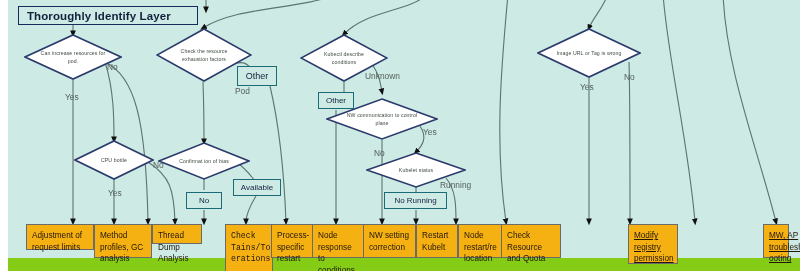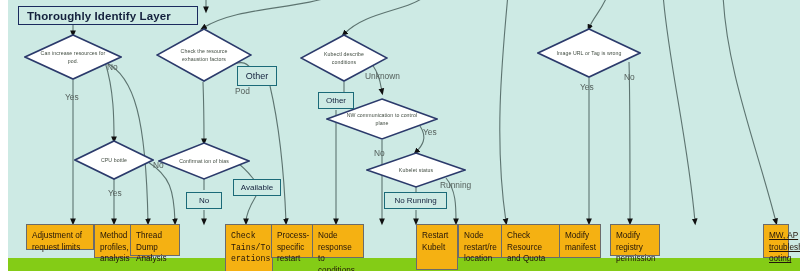--- a/index.html
+++ b/index.html
@@ -173,23 +173,23 @@
   <div class="edge-label" style="left:145px;top:160px;">No</div>
   <div class="edge-label" style="left:100px;top:188px;">Yes</div>
   <div class="edge-label" style="left:415px;top:127px;">Yes</div>
   <div class="edge-label" style="left:366px;top:148px;">No</div>
   <div class="edge-label" style="left:572px;top:82px;">Yes</div>
   <div class="edge-label" style="left:616px;top:72px;">No</div>
   <div class="edge-label" style="left:432px;top:180px;">Running</div>
 
   <div class="node orange" style="left:18px;top:224px;width:68px;height:26px;">Adjustment of request limits</div>
   <div class="node orange" style="left:86px;top:224px;width:58px;height:34px;">Method profiles, GC analysis</div>
-  <div class="node orange" style="left:122px;top:224px;width:50px;height:32px;">Thread Dump Analysis</div>
+  <div class="node orange" style="left:144px;top:224px;width:50px;height:20px;">Thread Dump Analysis</div>
   <div class="node orange" style="left:217px;top:224px;width:48px;height:50px;font-family:Liberation Mono, monospace;">Check Tains/Tol erations</div>
   <div class="node orange" style="left:263px;top:224px;width:44px;height:34px;">Process-specific restart</div>
   <div class="node orange" style="left:304px;top:224px;width:52px;height:34px;">Node response to conditions</div>
-  <div class="node orange" style="left:408px;top:224px;width:42px;height:46px;">Restart Kubelt</div>
+  <div class="node orange" style="left:355px;top:224px;width:53px;height:34px;">NW setting correction</div>
+  <div class="node orange" style="left:408px;top:224px;width:42px;height:34px;">Restart Kubelt</div>
   <div class="node orange" style="left:450px;top:224px;width:48px;height:34px;">Node restart/re location</div>
   <div class="node orange" style="left:493px;top:224px;width:60px;height:34px;">Check Resource and Quota</div>
-  <div class="node orange" style="left:551px;top:224px;width:42px;height:34px;">Modify manifest</div>
-  <div class="node orange" style="left:602px;top:224px;width:50px;height:32px;">Modify registry permission</div>
+  <div class="node orange" style="left:620px;top:224px;width:50px;height:40px;text-decoration:underline;">Modify registry permission</div>
   <div class="node orange" style="left:755px;top:224px;width:26px;height:34px;text-decoration:underline;">MW, AP troublesh ooting</div>
 </div>
 
 </body></html>

